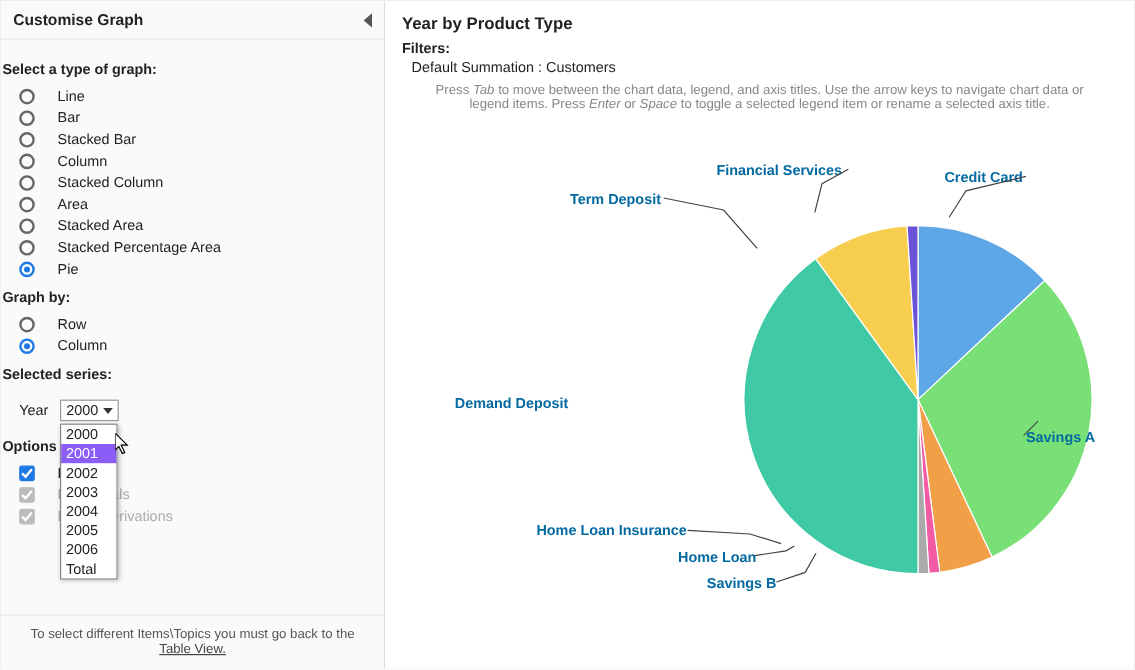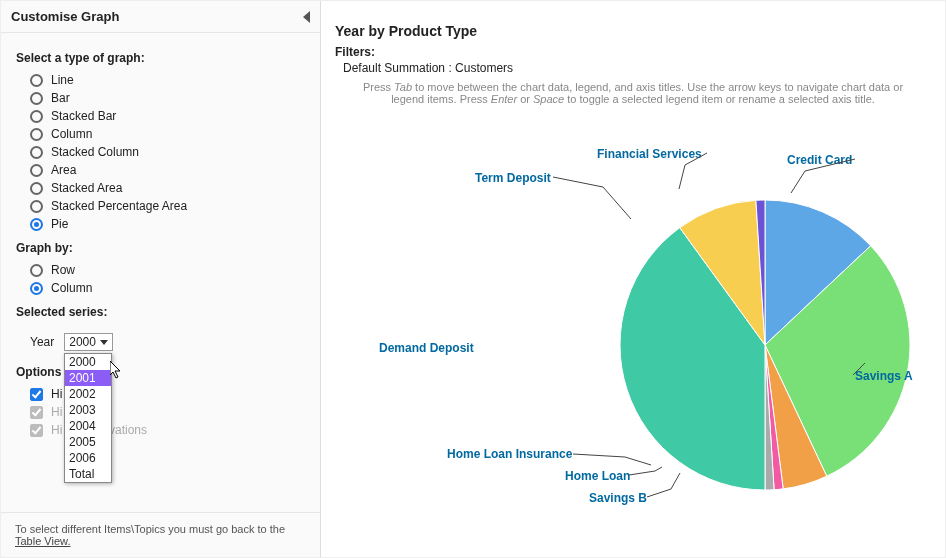--- a/index.html
+++ b/index.html
@@ -1,42 +1,42 @@
 <!DOCTYPE html>
 <html><head>
 <meta charset="utf-8">
 <style>
   * { box-sizing: border-box; }
   html, body { margin:0; padding:0; font-family: Arial, Helvetica, sans-serif; font-size:12px; color:#222; }
   .app { display:flex; width:946px; height:558px; border:1px solid #eee; }
   .sidebar { width:320px; border-right:1px solid #ddd; background:#fafafa; padding:0; position:relative; display:flex; flex-direction:column;}
   .sb-header { display:flex; justify-content:space-between; align-items:center; padding:8px 10px; font-weight:bold; font-size:13px; border-bottom:1px solid #e6e6e6; }
   .collapse-icon { width:0; height:0; border-top:6px solid transparent; border-bottom:6px solid transparent; border-right:7px solid #555; }
-  .sb-body { flex:1; padding:10px 15px; overflow:visible; }
+  .sb-body { flex:1; padding:10px 1px; overflow:visible; }
   .section-label { font-weight:bold; margin:8px 0 6px; }
-  .radio-row, .check-row { display:flex; align-items:center; gap:8px; padding:2px 0 2px 14px; }
+  .radio-row, .check-row { display:flex; align-items:center; gap:19px; padding:2px 0 2px 14px; }
   .radio { width:13px; height:13px; border-radius:50%; border:2px solid #666; position:relative; flex:0 0 13px; }
   .radio.checked::after { content:""; position:absolute; top:2px; left:2px; width:5px; height:5px; border-radius:50%; background:#1e79e6; }
   .radio.checked { border-color:#1e79e6; }
   .checkbox { width:13px; height:13px; border:1px solid #777; background:#fff; border-radius:2px; position:relative; flex:0 0 13px; }
   .checkbox.checked { background:#1e79e6; border-color:#1e79e6; }
   .checkbox.checked::after { content:""; position:absolute; left:3px; top:0px; width:3px; height:7px; border:solid #fff; border-width:0 2px 2px 0; transform:rotate(40deg); }
   .checkbox.disabled { border-color:#bbb; background:#f4f4f4; }
   .checkbox.disabled.checked { background:#bcbcbc; border-color:#bcbcbc;}
   .disabled-text { color:#aaa; }
   .series-row { display:flex; align-items:center; gap:6px; padding-left:14px; margin-top:14px; position:relative;}
   .select-box { border:1px solid #999; background:#fff; padding:1px 4px; display:flex; align-items:center; gap:4px; font-size:12px; }
   .select-box .caret { width:0; height:0; border-left:4px solid transparent; border-right:4px solid transparent; border-top:5px solid #333; }
   .dropdown { position:absolute; top:20px; left:48px; width:48px; background:#fff; border:1px solid #888; box-shadow:1px 1px 4px rgba(0,0,0,0.3); z-index:10;}
   .dropdown .opt { padding:1px 4px; font-size:12px; }
   .dropdown .opt.highlight { background:#8b5cf6; color:#fff; }
   .cursor { position:absolute; top:28px; left:94px; z-index:11; }
-  .sb-footer { border-top:1px solid #e6e6e6; padding:10px 14px; text-align:left; font-size:11px; color:#555; }
+  .sb-footer { border-top:1px solid #e6e6e6; padding:10px 14px; text-align:center; font-size:11px; color:#555; }
   .sb-footer a { color:#444; }
-  .main { flex:1; padding:22px 14px; background:#fff; position:relative;}
+  .main { flex:1; padding:10px 14px; background:#fff; position:relative;}
   .chart-title { font-weight:bold; font-size:14px; margin-bottom:6px;}
   .filters-label { font-weight:bold; font-size:12px; }
   .filters-line { font-size:12px; margin:2px 0 6px 8px;}
   .hint { text-align:center; font-size:11px; color:#888; margin:0 20px 4px;}
   .hint em { font-style:italic;text-align:right; }
   .chart-wrap { position:relative; width:100%; height:420px; }
   .pie-pos { position:absolute; left:280px; top:86px; }
   .data-label { position:absolute; font-weight:bold; font-size:12px; white-space:nowrap; color:#0369a1;}
   .leader { position:absolute; }
 </style>

